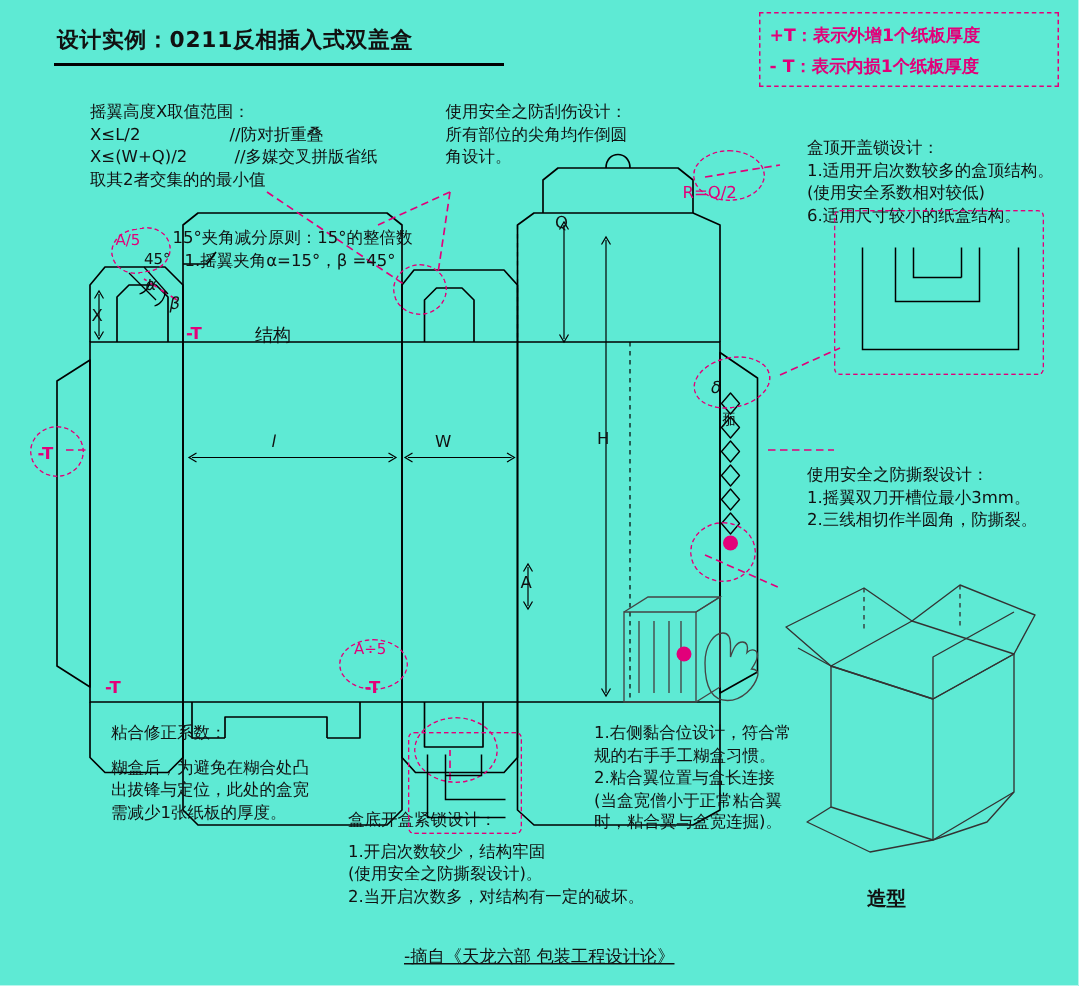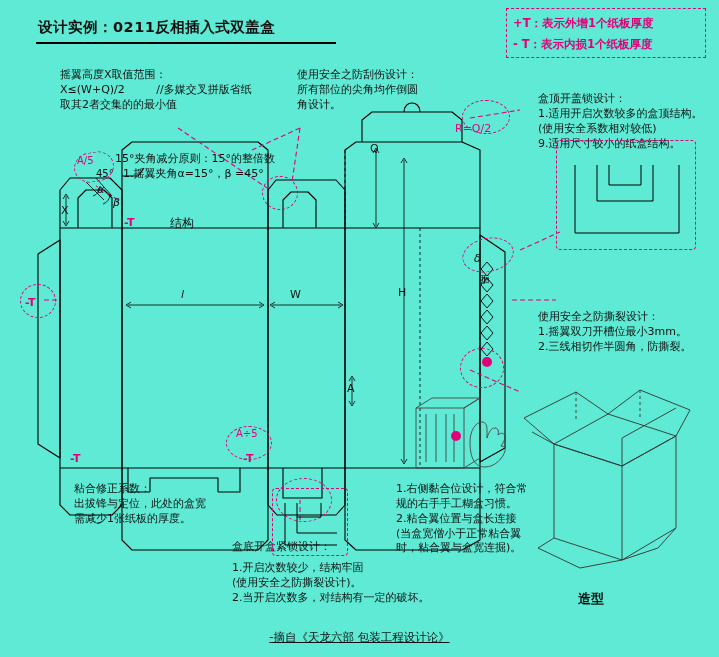--- a/index.html
+++ b/index.html
@@ -196,50 +196,52 @@
   <div class="abs txt" id="title-bar">设计实例：0211反相插入式双盖盒</div>
   <div class="abs" id="title-underline"></div>
 
   <div class="abs" id="legend-box">
     <div class="line line1 txt">+T：表示外增1个纸板厚度</div>
     <div class="line line2 txt">- T：表示内损1个纸板厚度</div>
   </div>
 
   <div class="abs note" style="left:60px; top:68px;">
     <div class="txt">摇翼高度X取值范围：</div>
+    <div class="txt">X≤L/2                 //防对折重叠</div>
     <div class="txt">X≤(W+Q)/2         //多媒交叉拼版省纸</div>
     <div class="txt">取其2者交集的的最小值</div>
   </div>
 
   <div class="abs note" style="left:115px; top:152px;">
     <div class="txt">15°夹角减分原则：15°的整倍数</div>
     <div class="txt" style="padding-left:8px;">1.摇翼夹角α=15°，β =45°</div>
   </div>
 
   <div class="abs note" style="left:297px; top:68px;">
     <div class="txt">使用安全之防刮伤设计：</div>
     <div class="txt">所有部位的尖角均作倒圆</div>
     <div class="txt">角设计。</div>
   </div>
 
   <div class="abs note" style="left:538px; top:92px;">
     <div class="txt">盒顶开盖锁设计：</div>
     <div class="txt">1.适用开启次数较多的盒顶结构。</div>
     <div class="txt">(使用安全系数相对较低)</div>
-    <div class="txt">9.适用尺寸较小的纸盒结构。</div>
+    <div class="txt">6.适用尺寸较小的纸盒结构。</div>
   </div>
 
   <div class="abs note" style="left:538px; top:310px;">
     <div class="txt">使用安全之防撕裂设计：</div>
     <div class="txt">1.摇翼双刀开槽位最小3mm。</div>
     <div class="txt">2.三线相切作半圆角，防撕裂。</div>
   </div>
 
   <div class="abs note" style="left:74px; top:482px;">
     <div class="txt">粘合修正系数：</div>
+    <div class="txt" style="margin-top:8px;">糊盒后，为避免在糊合处凸</div>
     <div class="txt">出拔锋与定位，此处的盒宽</div>
     <div class="txt">需减少1张纸板的厚度。</div>
   </div>
 
   <div class="abs note" style="left:232px; top:540px;">
     <div class="txt">盒底开盒紧锁设计：</div>
     <div class="txt" style="margin-top:6px;">1.开启次数较少，结构牢固</div>
     <div class="txt">(使用安全之防撕裂设计)。</div>
     <div class="txt">2.当开启次数多，对结构有一定的破坏。</div>
   </div>

